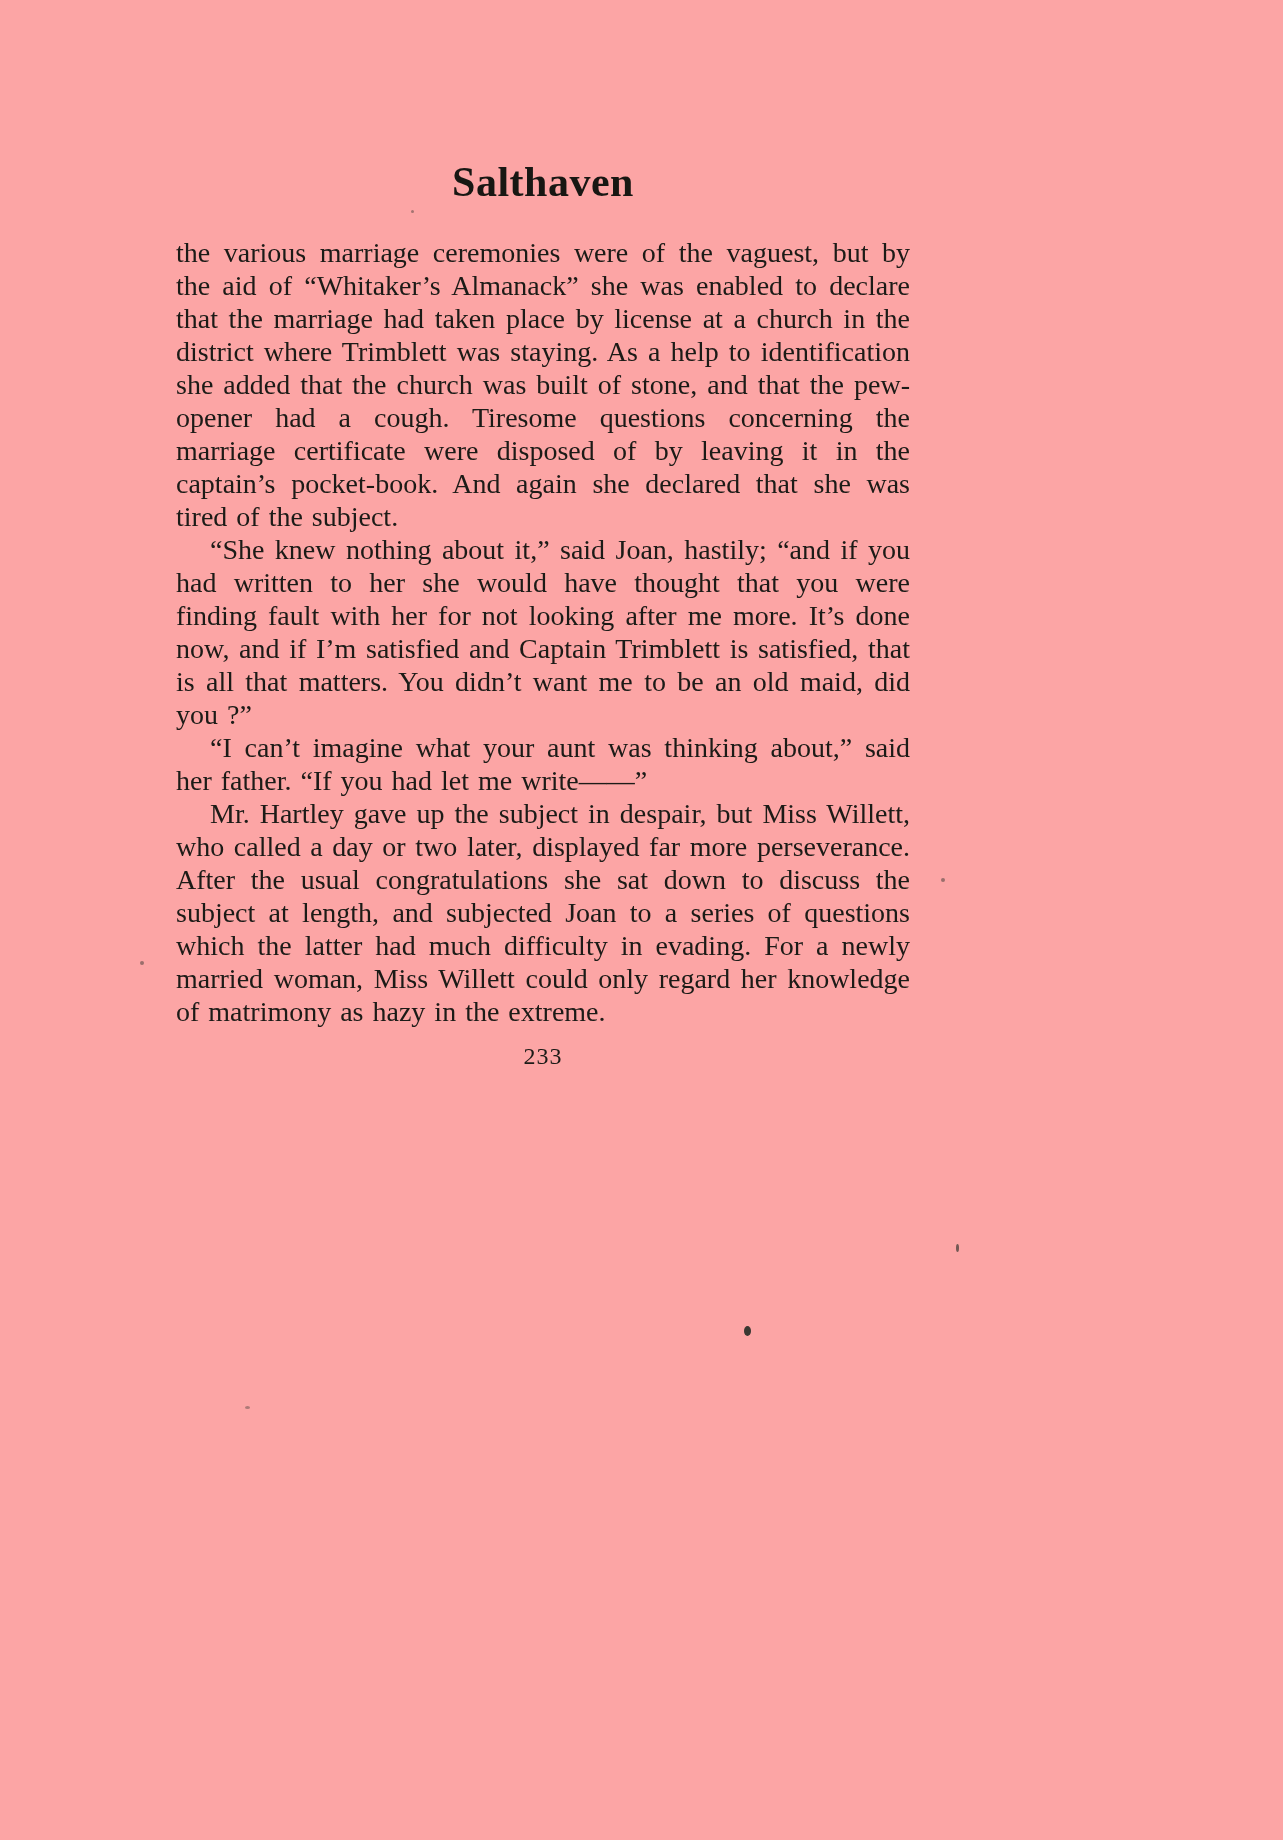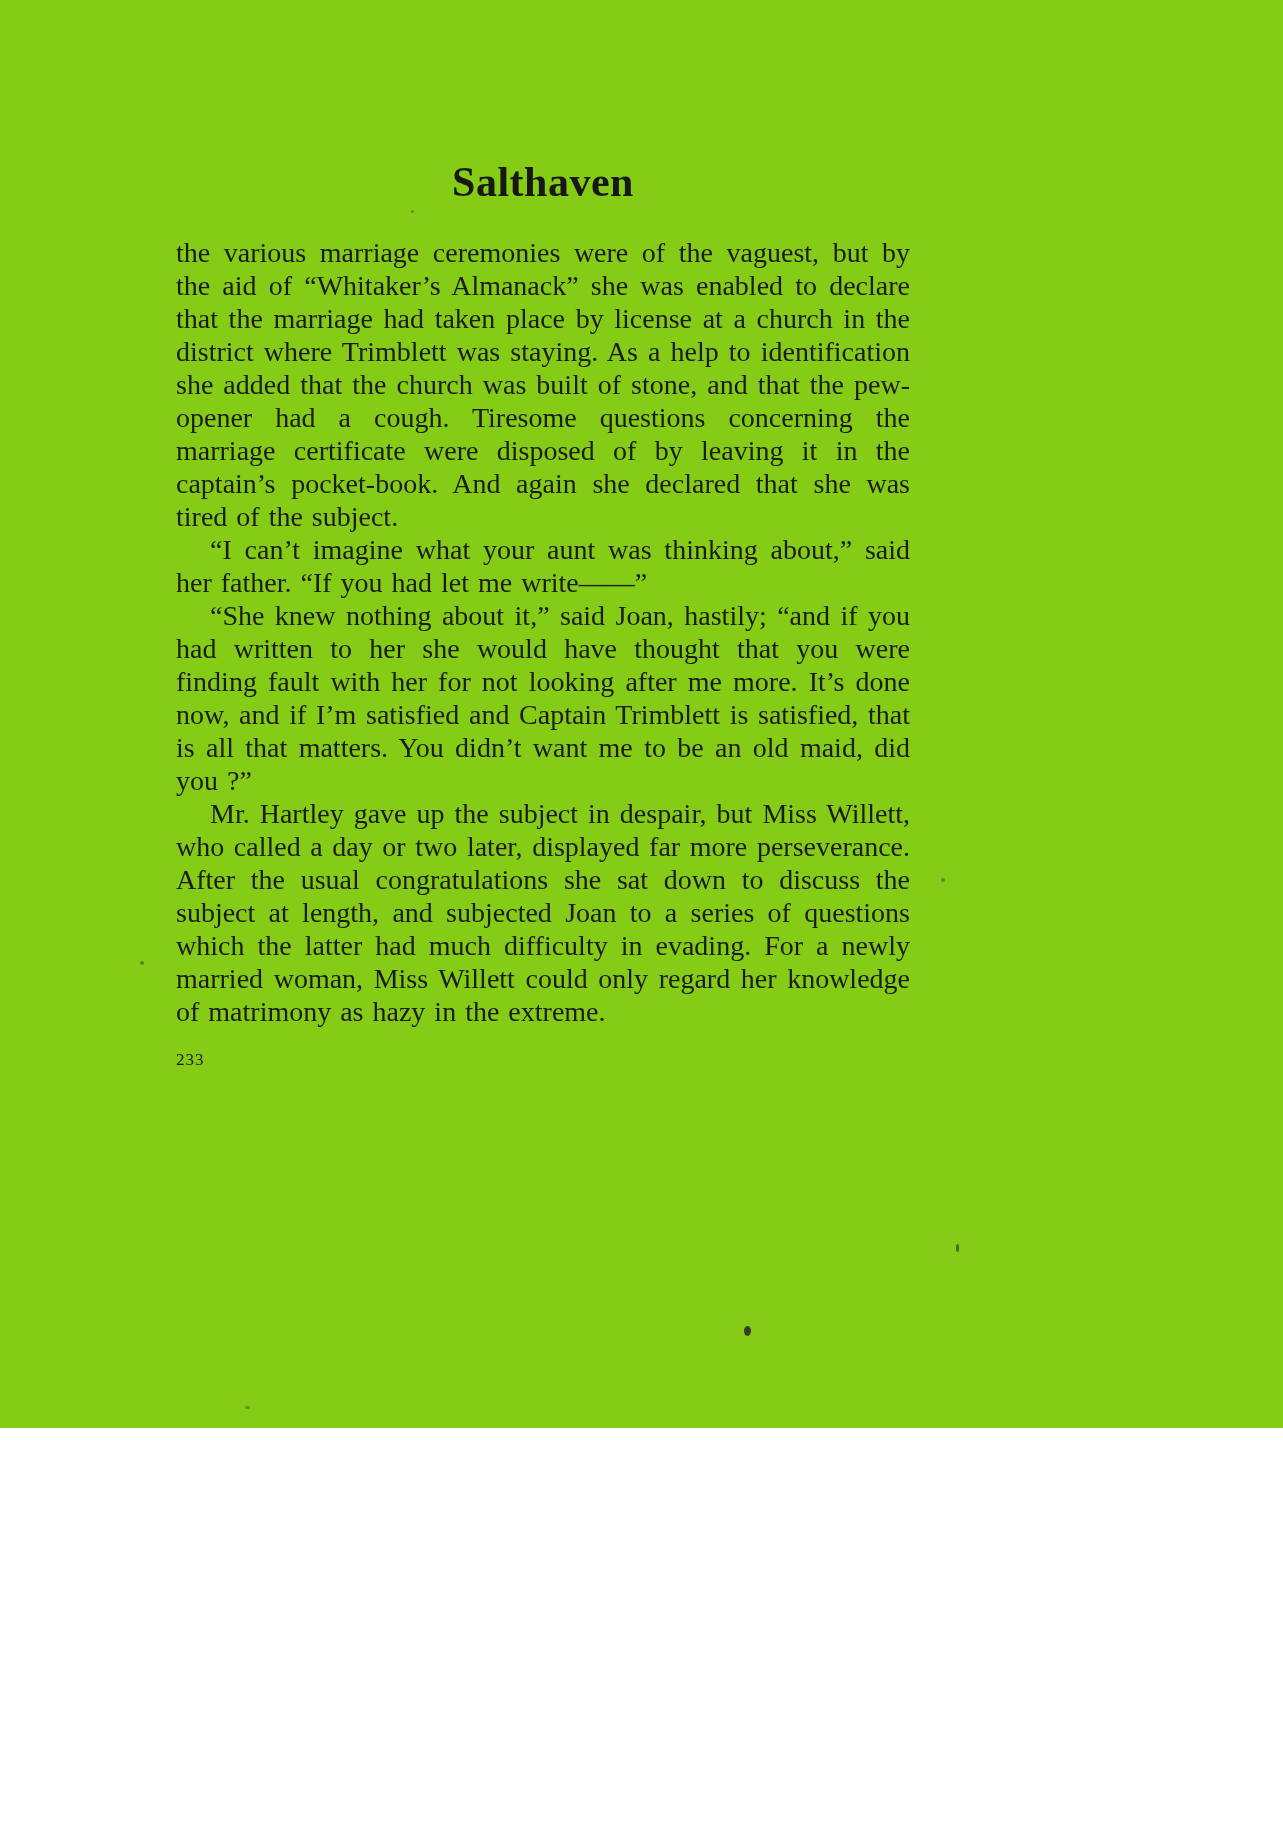--- a/index.html
+++ b/index.html
@@ -3,22 +3,22 @@
 <meta charset="utf-8">
 <style>
   html, body {
     margin: 0;
     padding: 0;
     background: #ffffff;
   }
   .page {
     position: relative;
     width: 1283px;
-    height: 1428px;
-    background: #84cc16;
+    height: 1840px;
+    background: #fca5a5;
     overflow: hidden;
     font-family: "Liberation Serif", "DejaVu Serif", serif;
     color: #1c1b17;
     text-decoration: underline;
   }
   .text-block {
     position: absolute;
     left: 176px;
     top: 158px;
     width: 734px;
@@ -36,22 +36,23 @@
     font-size: 28px;
     line-height: 33px;
     text-align: justify;
     word-spacing: 2px;
     color: #1c1b17;
   }
   .para.indent {
     text-indent: 34px;
   }
   .page-number {
-    margin-top: 22px;
-    font-size: 17px;
+    margin-top: 15px;
+    text-align: center;
+    font-size: 24px;
     letter-spacing: 1px;
     color: #1c1b17;
   }
   .speck {
     position: absolute;
     background: #3a3832;
     border-radius: 50%;
   }
   .speck.s1 { left: 744px; top: 1326px; width: 7px; height: 10px; }
   .speck.s2 { left: 956px; top: 1244px; width: 3px; height: 8px; opacity: .7; }
@@ -62,23 +63,23 @@
 </style>
 </head>
 <body>
 
 <div class="page">
   <div class="text-block">
     <h1 class="title">Salthaven</h1>
 
     <p class="para">the various marriage ceremonies were of the vaguest, but by the aid of “Whitaker’s Almanack” she was enabled to declare that the marriage had taken place by license at a church in the district where Trimblett was staying.  As a help to identification she added that the church was built of stone, and that the pew-opener had a cough.  Tiresome questions concerning the marriage certificate were disposed of by leaving it in the captain’s pocket-book.  And again she declared that she was tired of the subject.</p>
 
+    <p class="para indent">“She knew nothing about it,” said Joan, hastily; “and if you had written to her she would have thought that you were finding fault with her for not looking after me more.  It’s done now, and if I’m satisfied and Captain Trimblett is satisfied, that is all that matters.  You didn’t want me to be an old maid, did you ?”</p>
+
     <p class="para indent">“I can’t imagine what your aunt was thinking about,” said her father.  “If you had let me write——”</p>
-
-    <p class="para indent">“She knew nothing about it,” said Joan, hastily; “and if you had written to her she would have thought that you were finding fault with her for not looking after me more.  It’s done now, and if I’m satisfied and Captain Trimblett is satisfied, that is all that matters.  You didn’t want me to be an old maid, did you ?”</p>
 
     <p class="para indent">Mr. Hartley gave up the subject in despair, but Miss Willett, who called a day or two later, displayed far more perseverance.  After the usual congratulations she sat down to discuss the subject at length, and subjected Joan to a series of questions which the latter had much difficulty in evading.  For a newly married woman, Miss Willett could only regard her knowledge of matrimony as hazy in the extreme.</p>
 
     <div class="page-number">233</div>
   </div>
 
   <span class="speck s1"></span>
   <span class="speck s2"></span>
   <span class="speck s3"></span>
   <span class="speck s4"></span>

